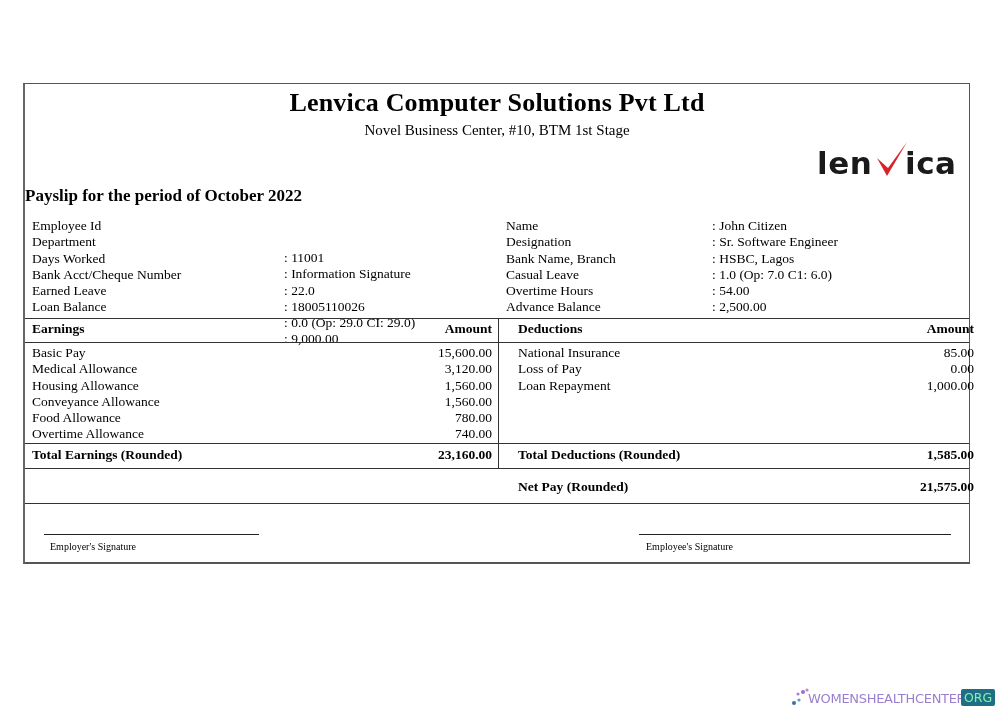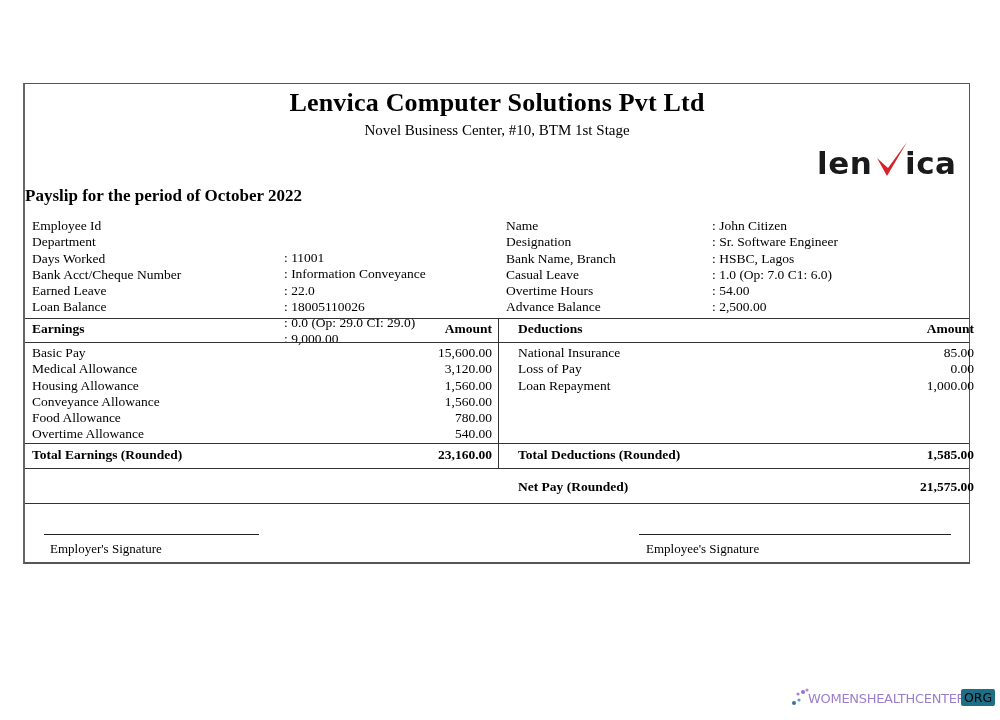--- a/index.html
+++ b/index.html
@@ -28,25 +28,25 @@
   .col-right { left:493px; width:456px; }
   .hcell-l { position:absolute; left:0; }
   .hcell-r { position:absolute; right:0; }
   .items { position:absolute; top:261px; font-size:13.5px; line-height:16.3px; }
   .items .row { position:relative; height:16.3px; white-space:nowrap; }
   .items .name { position:absolute; left:0; }
   .items .amt { position:absolute; right:0; }
   .totals { position:absolute; top:363px; font-weight:bold; font-size:13.5px; }
   .net { position:absolute; top:395px; font-weight:bold; font-size:13.5px; }
   .sigline { position:absolute; top:450px; height:0; border-top:1px solid #222; }
-  .siglabel { position:absolute; top:457px; font-size:13px; }
+  .siglabel { position:absolute; top:457px; font-size:10px; }
   .watermark { position:absolute; left:790px; top:686px; height:26px; width:205px; }
   .wm-text { position:absolute; left:18px; top:5px; font-family:"DejaVu Sans", sans-serif;
              font-size:13px; color:#9b7fcf; letter-spacing:-0.3px; }
-  .wm-org { position:absolute; left:171px; top:3px; background:#1e6f86; color:#000000;
+  .wm-org { position:absolute; left:171px; top:3px; background:#1e6f86; color:#86efac;
             font-family:"DejaVu Sans", sans-serif; font-size:12.5px; padding:1px 3px; border-radius:2px; }
 </style>
 </head>
 <body>
 
 <div class="slip">
 
   <div class="company">Lenvica Computer Solutions Pvt Ltd</div>
   <div class="address">Novel Business Center, #10, BTM 1st Stage</div>
 
@@ -58,21 +58,21 @@
 
   <div class="period">Payslip for the period of October 2022</div>
 
   <div class="info info-left">
     <div class="row">
       <span class="lbl">Employee Id</span>
       <span class="val">: 11001</span>
     </div>
     <div class="row">
       <span class="lbl">Department</span>
-      <span class="val">: Information Conveyance</span>
+      <span class="val">: Information Signature</span>
     </div>
     <div class="row">
       <span class="lbl">Days Worked</span>
       <span class="val">: 22.0</span>
     </div>
     <div class="row">
       <span class="lbl">Bank Acct/Cheque Number</span>
       <span class="val">: 18005110026</span>
     </div>
     <div class="row">
@@ -144,21 +144,21 @@
     <div class="row">
         <span class="name">Conveyance Allowance</span>
         <span class="amt">1,560.00</span>
       </div>
     <div class="row">
         <span class="name">Food Allowance</span>
         <span class="amt">780.00</span>
       </div>
     <div class="row">
         <span class="name">Overtime Allowance</span>
-        <span class="amt">540.00</span>
+        <span class="amt">740.00</span>
       </div>
   </div>
 
   <div class="items col-right">
     <div class="row">
         <span class="name">National Insurance</span>
         <span class="amt">85.00</span>
       </div>
     <div class="row">
         <span class="name">Loss of Pay</span>

